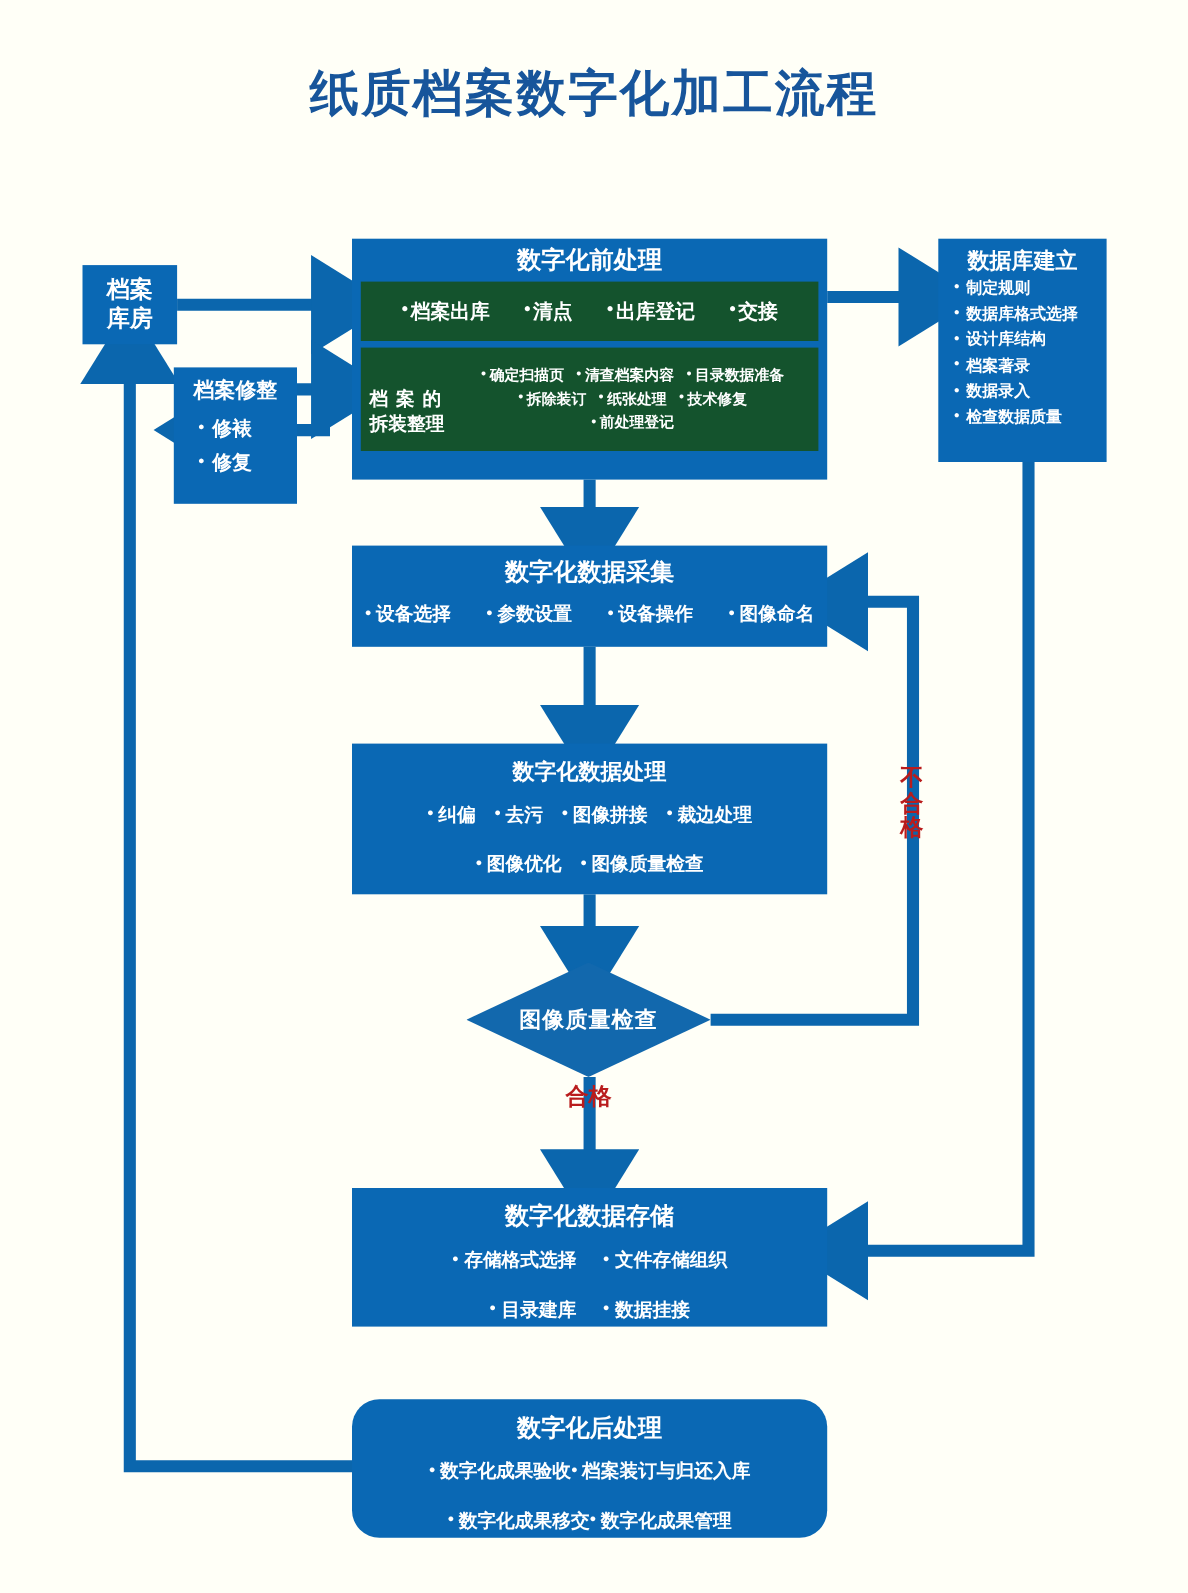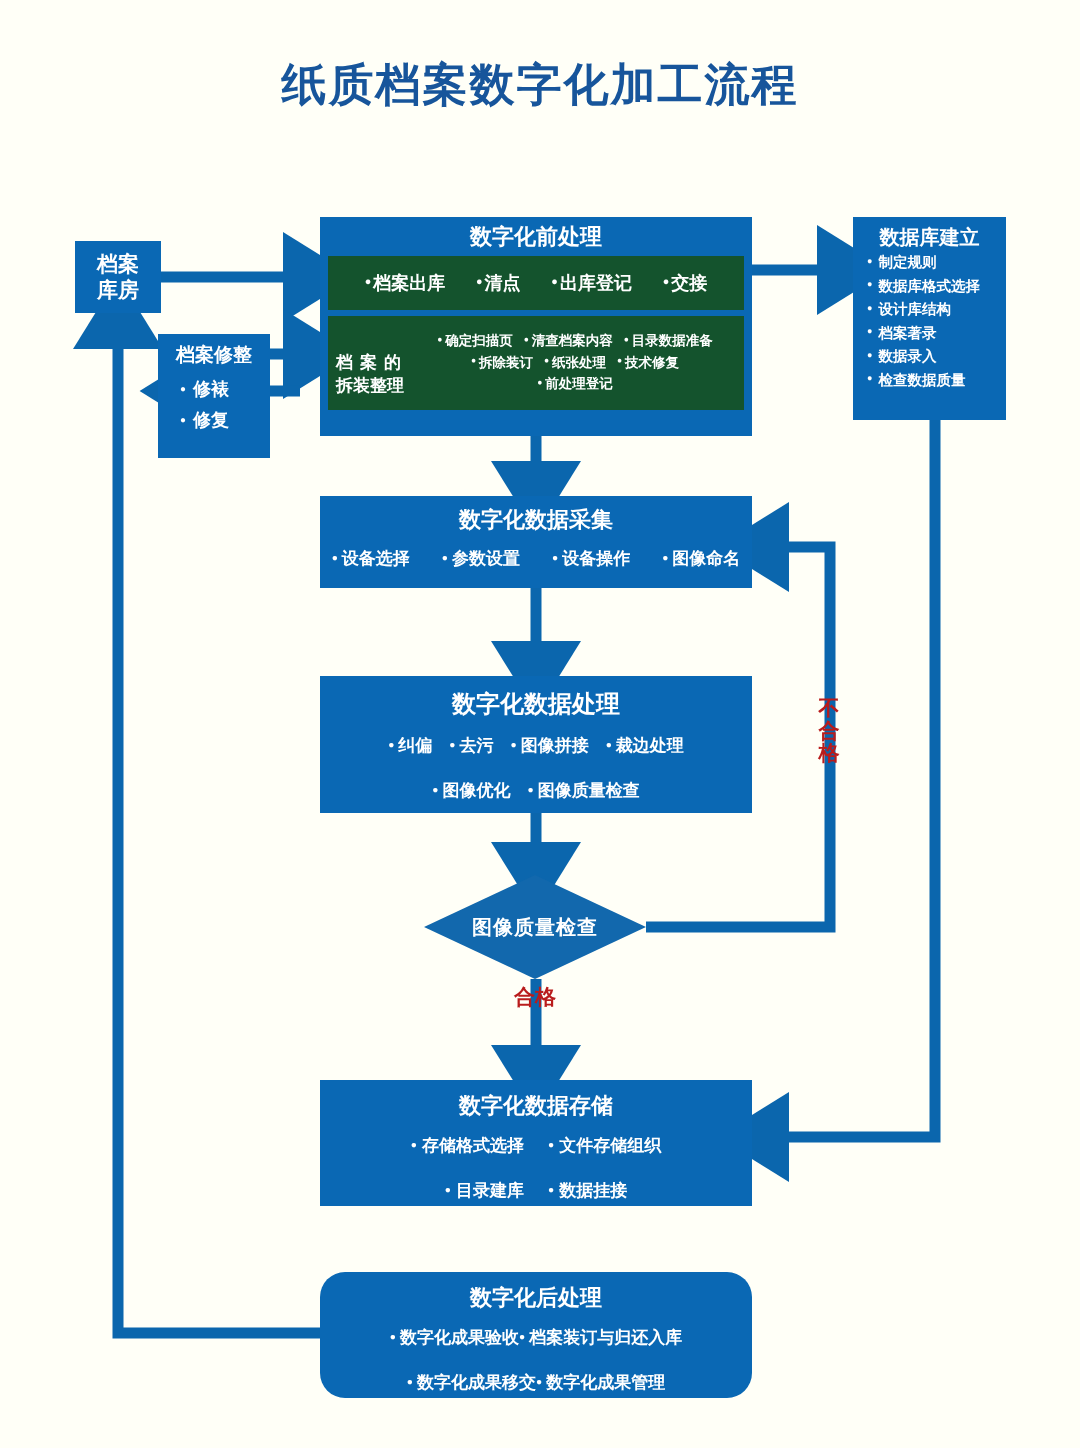--- a/index.html
+++ b/index.html
@@ -153,21 +153,21 @@
   }
   #collect .node-title { font-size: 22px; margin-bottom: 12px; }
   #collect .bullet-row { font-size: 17px; gap: 32px; }
   #collect .dot::before { font-size: 0.6em; margin-right: 4px; }
 
   
   #process {
     left: 320px; top: 676px; width: 432px; height: 137px;
     padding-top: 12px;
   }
-  #process .node-title { font-size: 24px; margin-bottom: 14px; }
+  #process .node-title { font-size: 20px; margin-bottom: 14px; }
   #process .bullet-row { font-size: 17px; gap: 17px; margin-bottom: 11px; }
   #process .dot::before { font-size: 0.6em; margin-right: 4px; }
 
   
   #diamond-wrap {
     position: absolute;
     left: 424px; top: 875px; width: 222px; height: 104px;
   }
   #diamond-shape {
     position: absolute; inset: 0;

